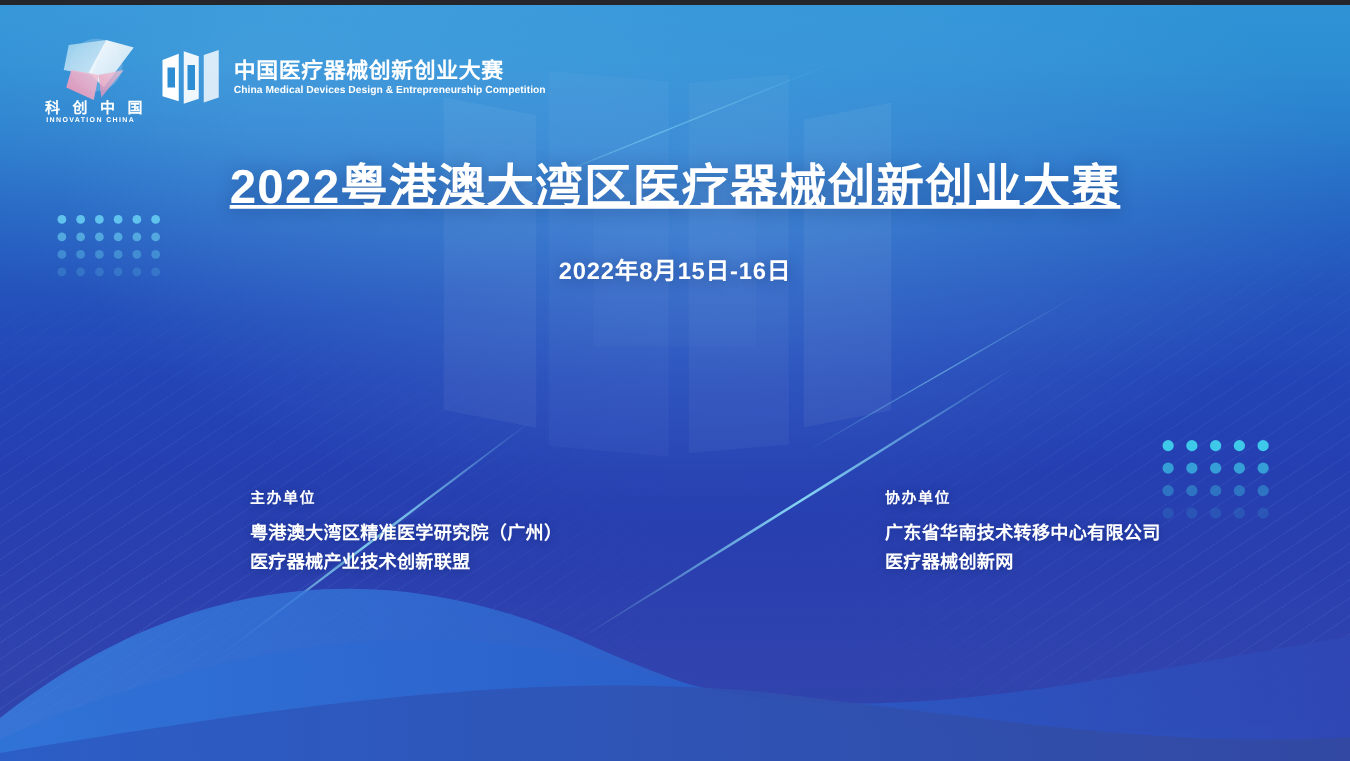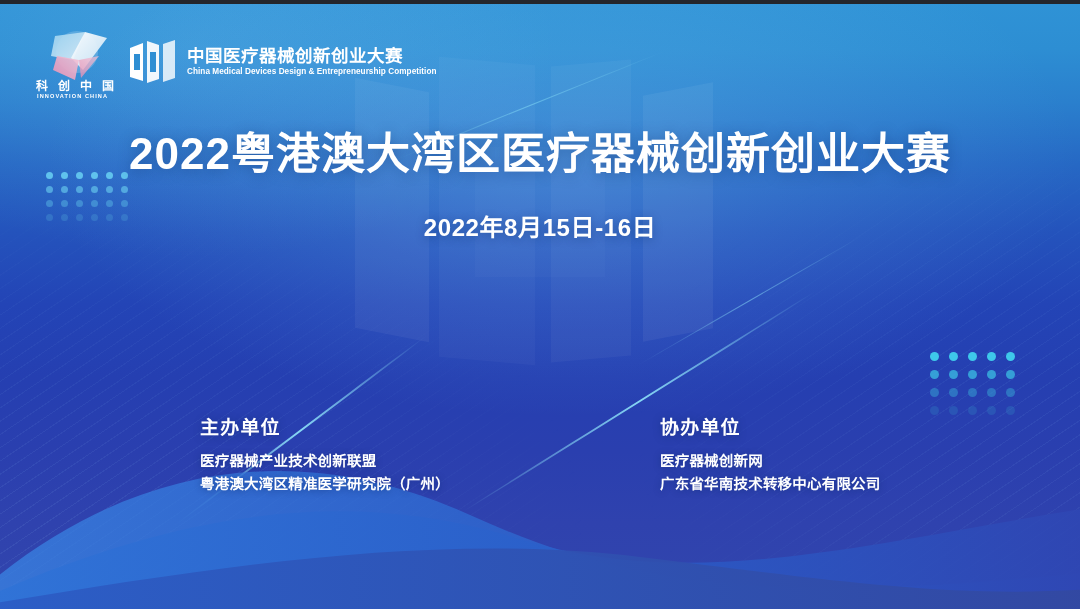--- a/index.html
+++ b/index.html
@@ -118,45 +118,45 @@
     white-space:nowrap;
   }
   .comp-en{
     font-size:8.2px;font-weight:700;color:#ffffff;letter-spacing:.05px;
     white-space:nowrap;margin-top:3px;
   }
 
   
   .headline{position:absolute;left:0;top:128px;width:1080px;z-index:30;text-align:center;}
   .h-line1{
-    font-size:44px;font-weight:700;color:#ffffff;letter-spacing:1px;
+    font-size:38px;font-weight:700;color:#ffffff;letter-spacing:1px;
     line-height:1.18;white-space:nowrap;
     text-shadow:0 2px 14px rgba(10,40,100,.38);
+    text-decoration:underline;
   }
   .h-line2{
     font-size:42px;font-weight:700;color:#ffffff;letter-spacing:.4px;
     line-height:1.18;white-space:nowrap;margin-top:12px;
     text-shadow:0 2px 14px rgba(10,40,100,.38);
   }
   .h-date{
     margin-top:28px;
-    font-size:24px;font-weight:700;color:#ffffff;letter-spacing:.6px;
+    font-size:19px;font-weight:700;color:#ffffff;letter-spacing:.6px;
     text-shadow:0 2px 10px rgba(10,40,100,.4);
   }
 
   
   .orgs{position:absolute;left:0;top:388px;width:1080px;z-index:30;}
   .org-block{position:absolute;}
   .org-host{left:200px;top:0;}
-  .org-co{left:660px;top:0;}
+  .org-co{left:708px;top:0;}
   .org-title{
-    font-size:19px;font-weight:700;color:#ffffff;letter-spacing:1.2px;
+    font-size:12px;font-weight:700;color:#ffffff;letter-spacing:1.2px;
     margin-bottom:11px;
     text-shadow:0 1px 8px rgba(10,40,100,.45);
-    margin-top:24px;
   }
   .org-line{
     font-size:14.5px;font-weight:700;color:#ffffff;letter-spacing:.2px;
     line-height:1.62;white-space:nowrap;
     text-shadow:0 1px 7px rgba(10,40,100,.45);
   }
 </style>
 </head>
 <body>
 
@@ -411,25 +411,25 @@
 
   <div class="headline">
     <div class="h-line1">2022粤港澳大湾区医疗器械创新创业大赛</div>
     <div class="h-date">2022年8月15日-16日</div>
   </div>
 
   <div class="orgs">
 
     <div class="org-block org-host">
       <div class="org-title">主办单位</div>
+      <div class="org-line">粤港澳大湾区精准医学研究院（广州）</div>
       <div class="org-line">医疗器械产业技术创新联盟</div>
-      <div class="org-line">粤港澳大湾区精准医学研究院（广州）</div>
     </div>
 
     <div class="org-block org-co">
       <div class="org-title">协办单位</div>
+      <div class="org-line">广东省华南技术转移中心有限公司</div>
       <div class="org-line">医疗器械创新网</div>
-      <div class="org-line">广东省华南技术转移中心有限公司</div>
     </div>
 
   </div>
 
 </div>
 
 </body></html>

